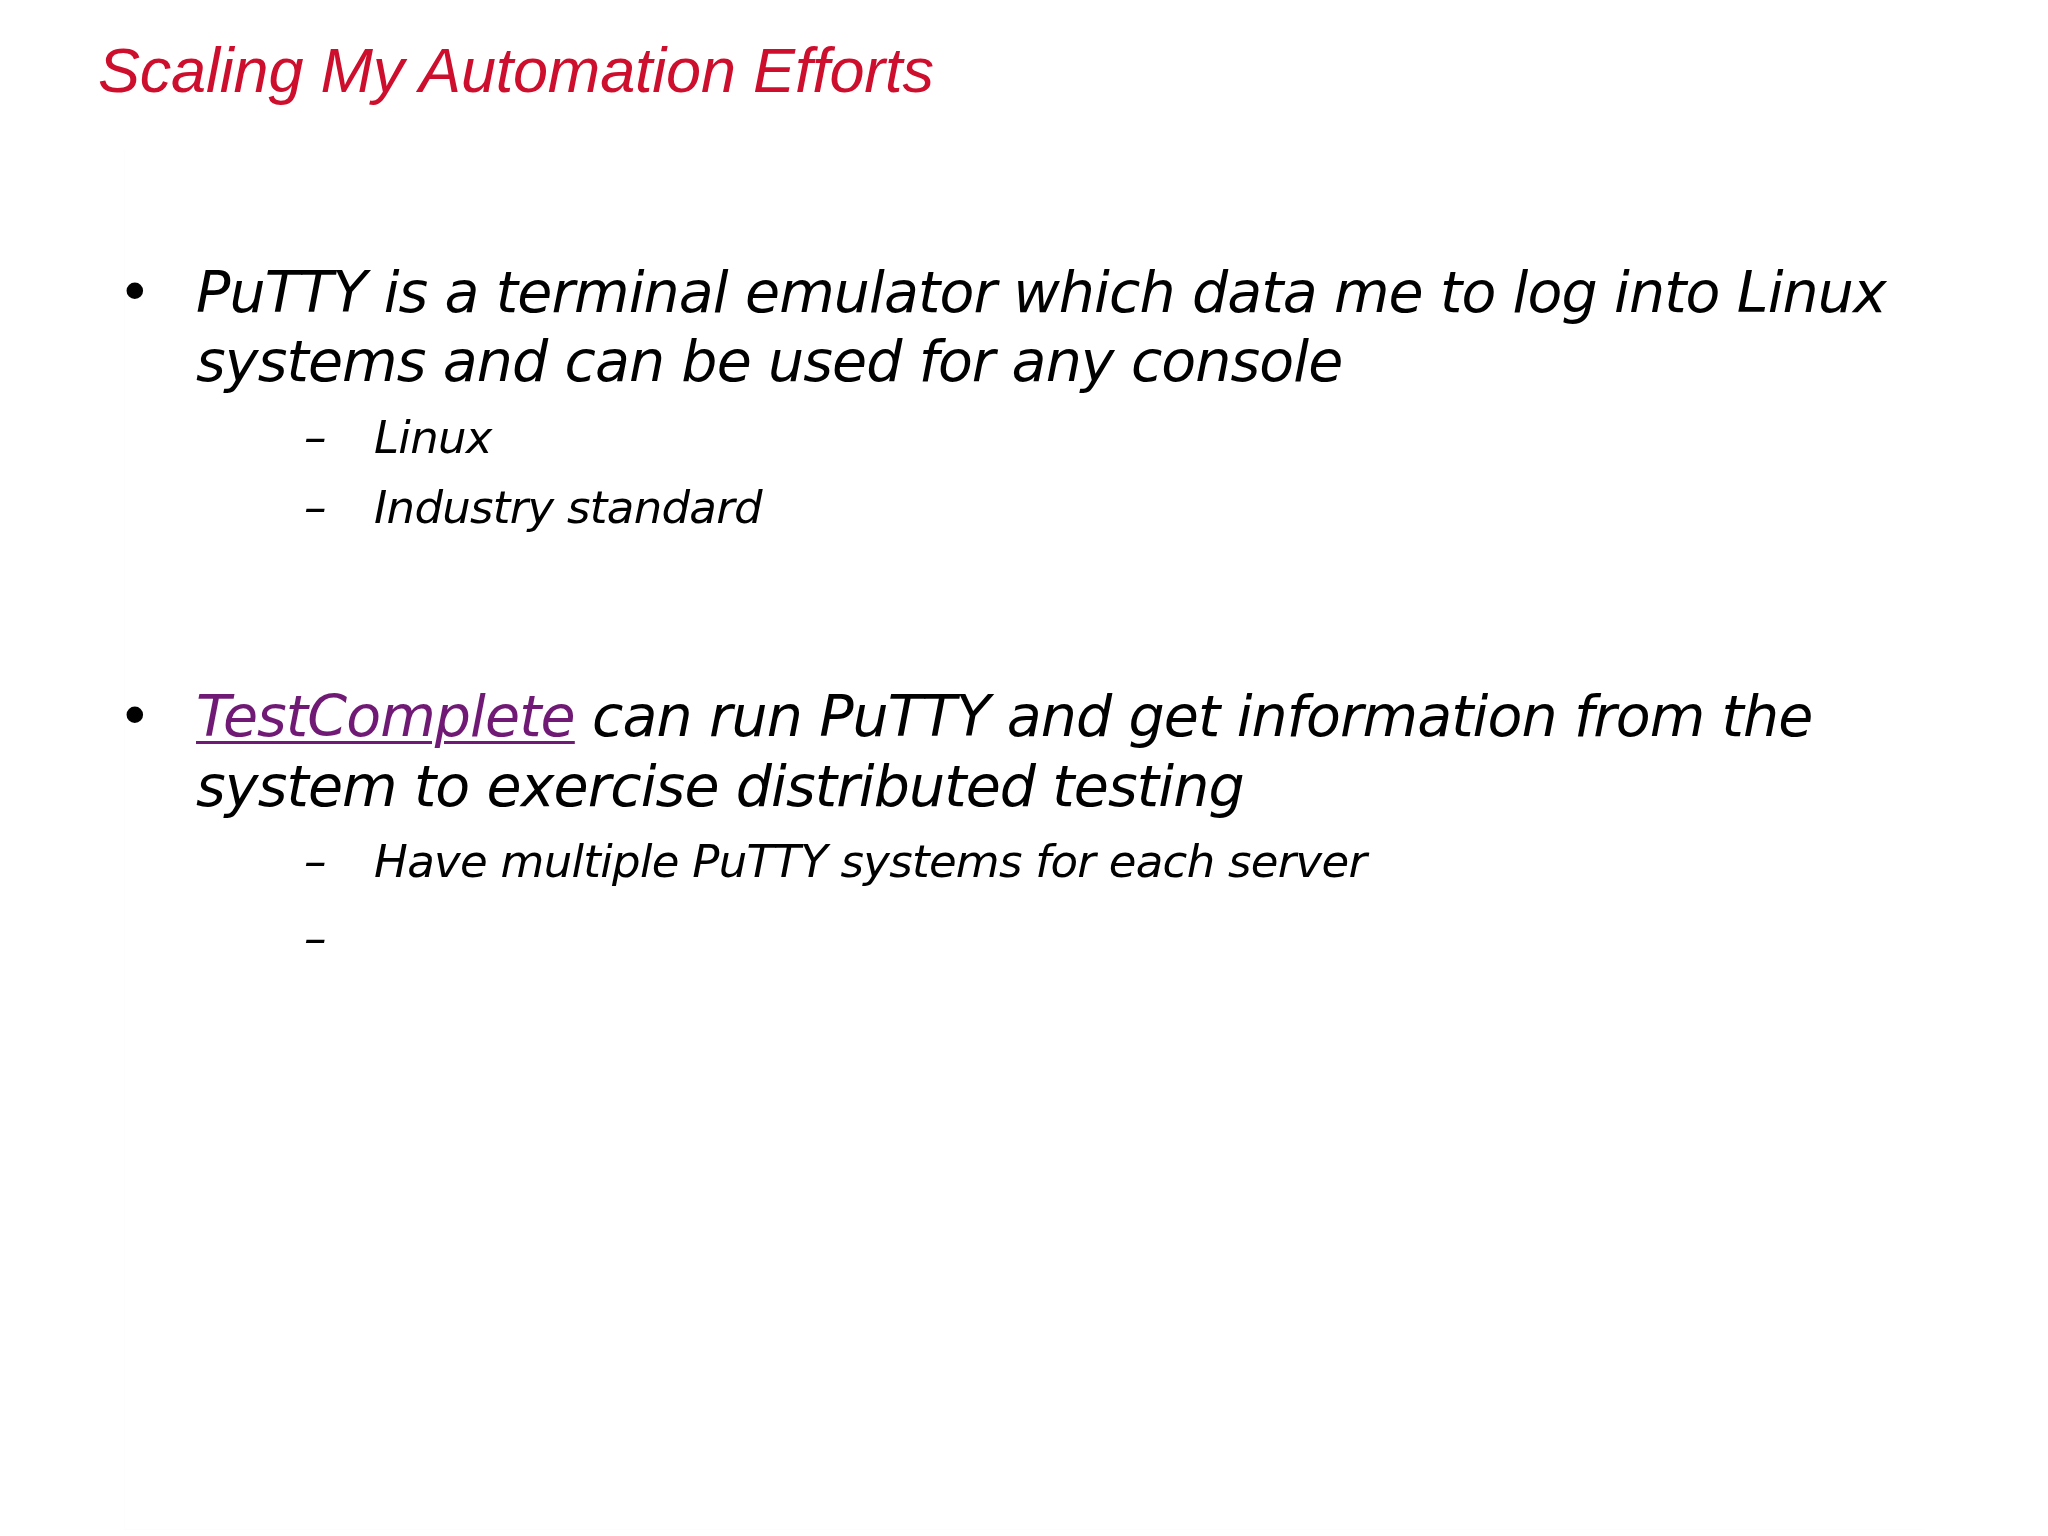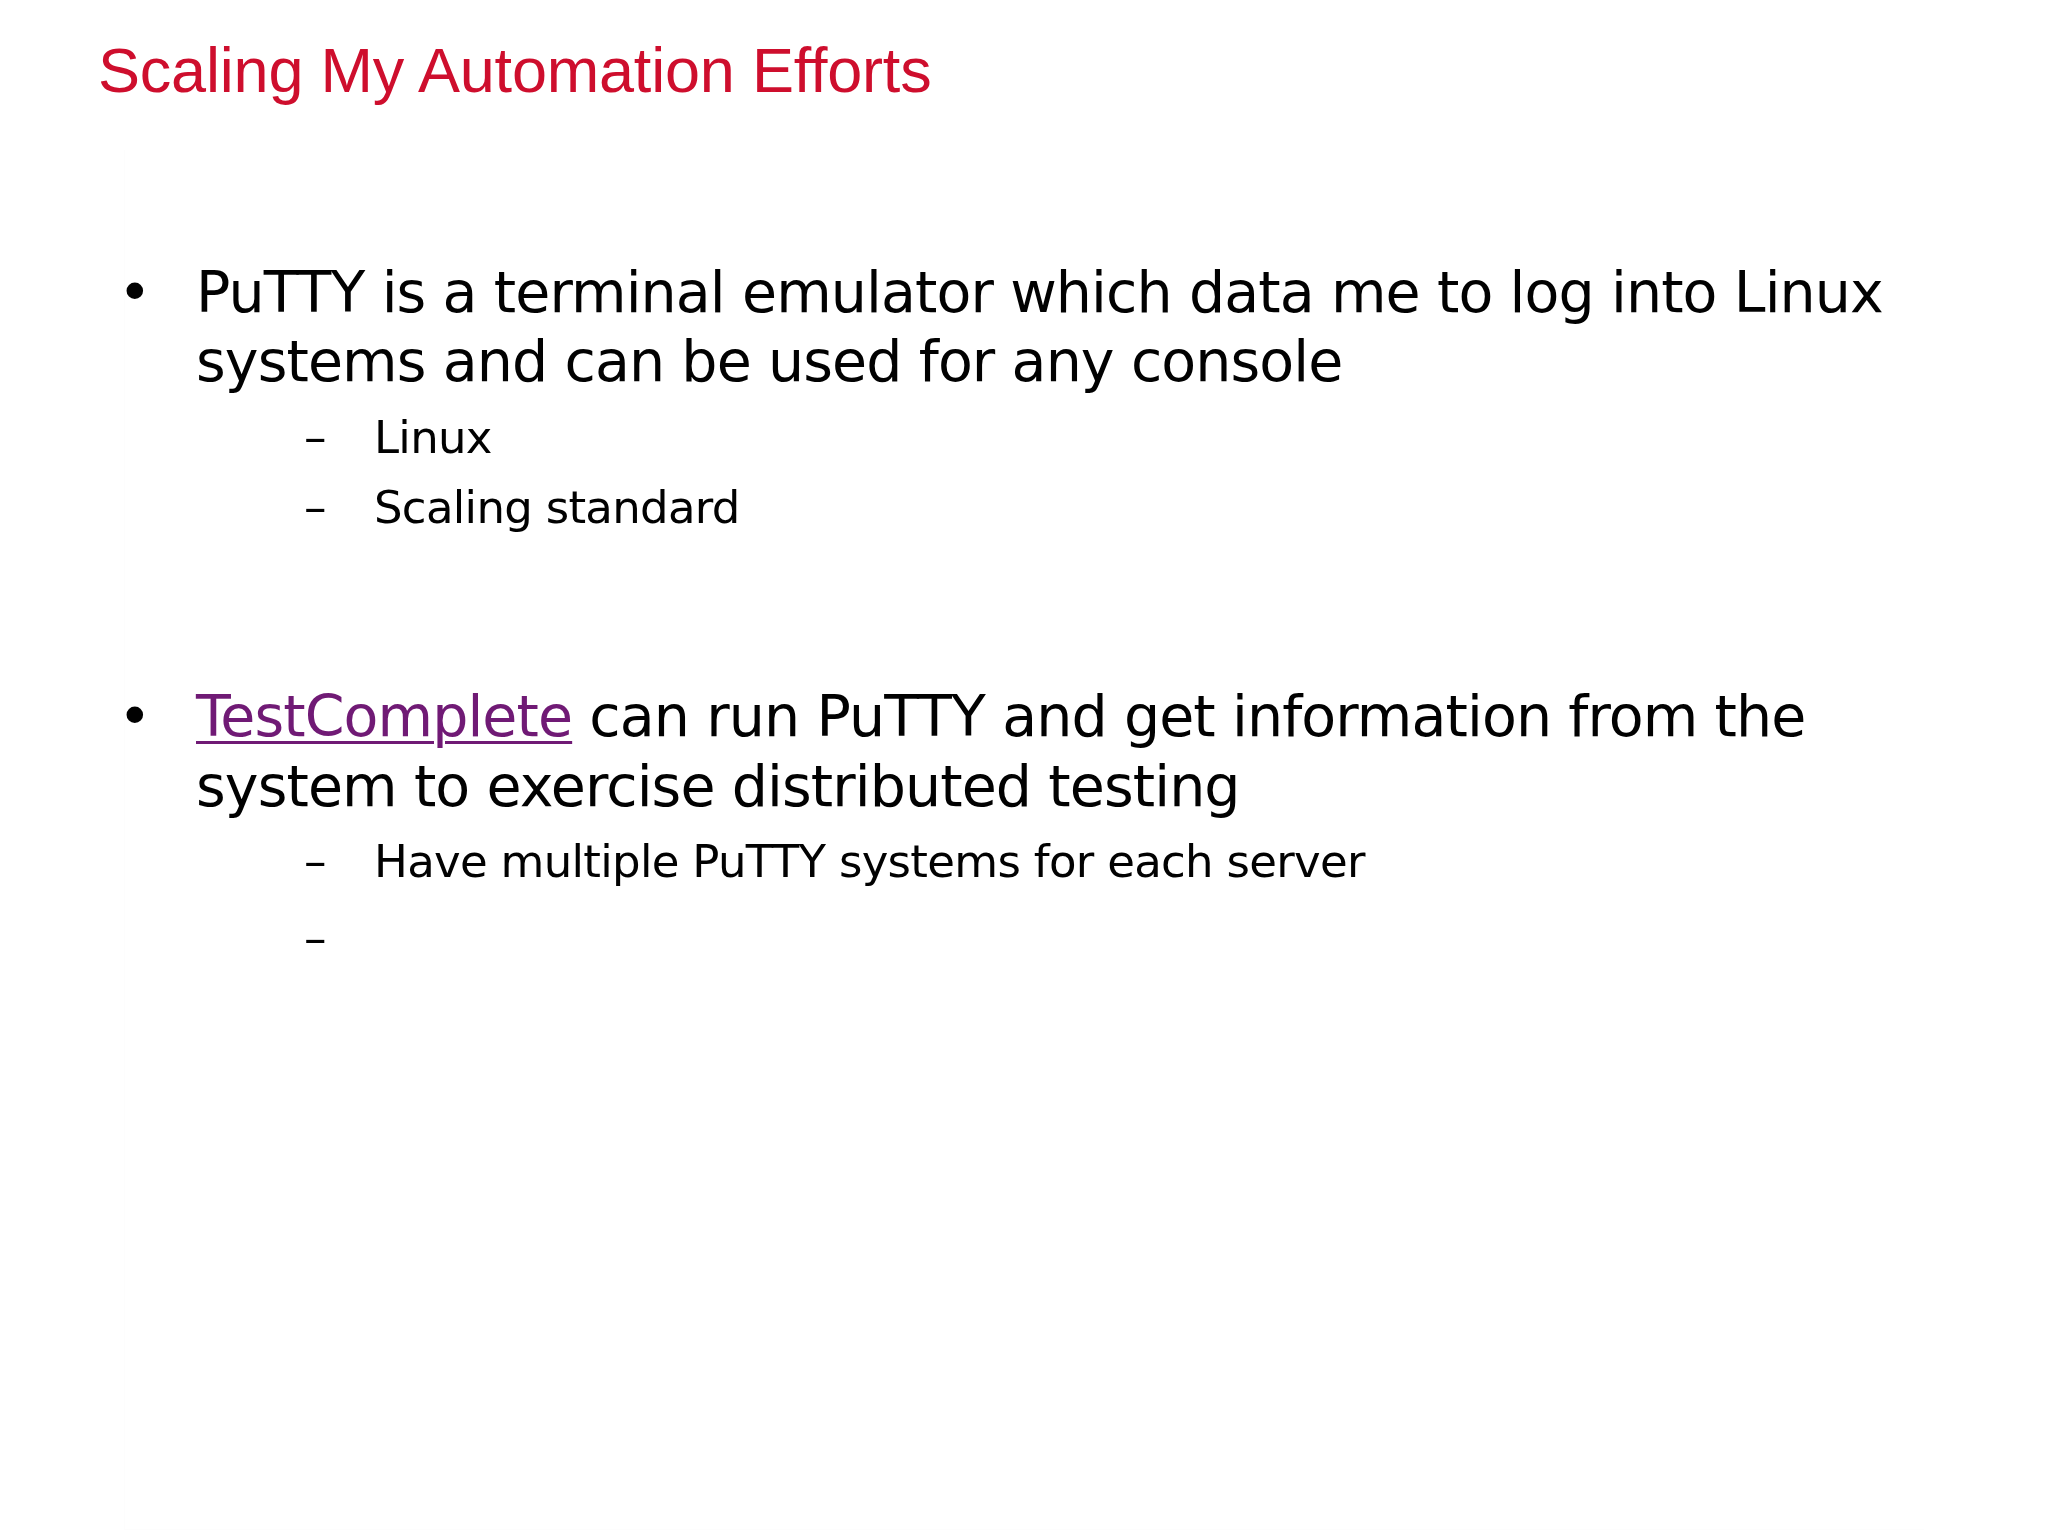--- a/index.html
+++ b/index.html
@@ -15,20 +15,21 @@
     font-family: "Liberation Sans", sans-serif;
     -webkit-font-smoothing: antialiased;
   }
 
   .slide {
     position: relative;
     width: 1732px;
     height: 1536px;
     background: #ffffff;
     box-sizing: border-box;
+    font-style: italic;
   }
 
   
   .ph-edge-left {
     position: absolute;
     left: 124px;
     top: 150px;
     width: 1px;
     height: 1380px;
     background: #fdfdfd;
@@ -168,21 +169,21 @@
         <span class="marker1">•</span>
         <span class="txt1">PuTTY is a terminal emulator which data me to log into Linux systems and can be used for any console</span>
 
         <ul class="lvl2">
           <li class="bullet2">
             <span class="marker2">–</span>
             <span class="txt2">Linux</span>
           </li>
           <li class="bullet2">
             <span class="marker2">–</span>
-            <span class="txt2">Scaling standard</span>
+            <span class="txt2">Industry standard</span>
           </li>
         </ul>
       </li>
 
       <div class="group-gap"></div>
 
       <li class="bullet1">
         <span class="marker1">•</span>
         <span class="txt1"><a class="hyperlink" href="#">TestComplete</a><span> can run PuTTY and get information from the system to exercise distributed testing</span></span>
 

